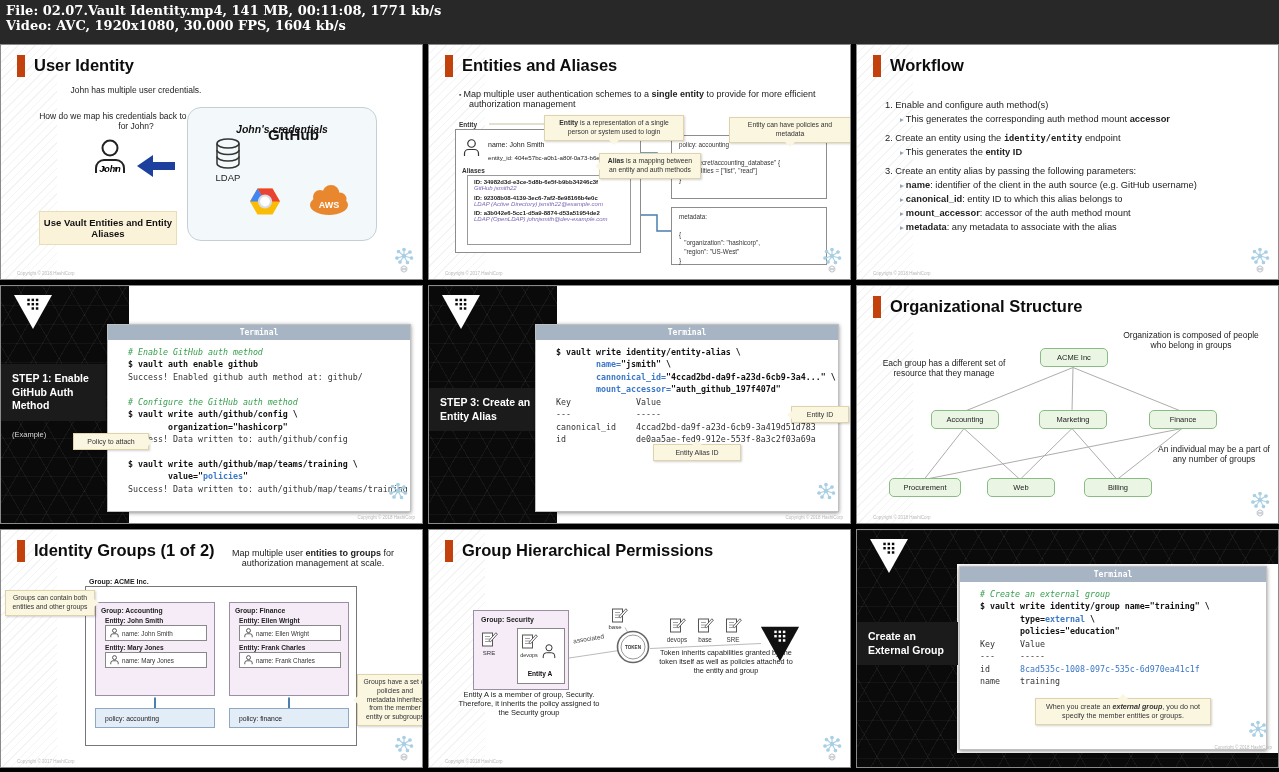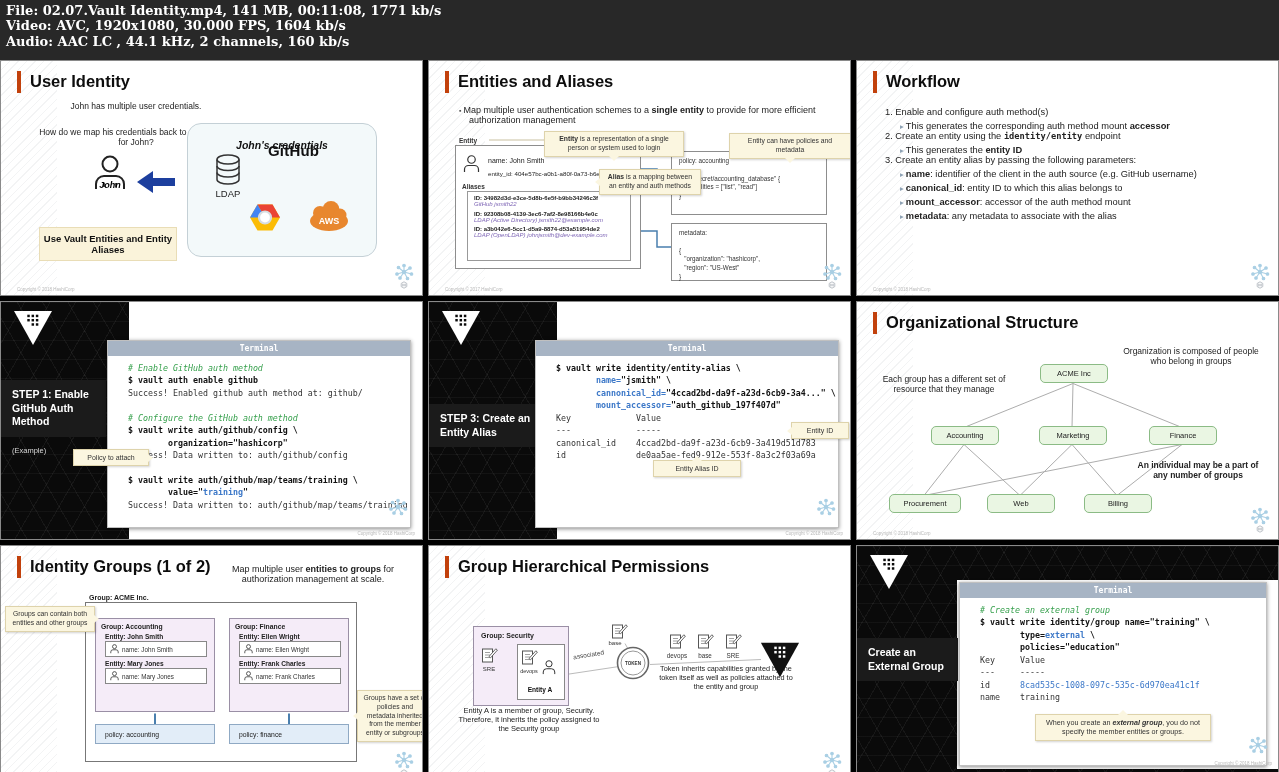--- a/index.html
+++ b/index.html
@@ -1,37 +1,37 @@
 <!DOCTYPE html>
 <html><head>
 <meta charset="utf-8">
 <style>
   html,body { margin:0; padding:0; background:#000; }
   body { width:1279px; height:772px; overflow:hidden; font-family:"Liberation Sans",sans-serif; }
 
   
-  .hdr { height:60px; box-sizing:border-box; background:#282828; color:#fff;
+  .hdr { height:44px; box-sizing:border-box; background:#282828; color:#fff;
          font-family:"DejaVu Serif",serif; font-weight:bold; font-size:13px;
          line-height:1.18; padding:3px 6px; }
 
   
   .grid { display:grid; grid-template-columns:423px 423px 423px;
           grid-template-rows:236px 239px 239px; gap:5px; background:#000; }
   .slide { position:relative; box-sizing:border-box; border:1px solid #8a8a8a;
            overflow:hidden; background:#fff; }
   .tex { position:absolute; left:0; top:0; bottom:0; width:56px; z-index:0;
          background:repeating-linear-gradient(135deg, rgba(100,110,120,.08) 0 1px, transparent 1px 6px); }
   .dark { background-color:#0a0a0a;
     background-image:
       repeating-linear-gradient(60deg, rgba(255,255,255,.055) 0 1px, transparent 1px 22px),
       repeating-linear-gradient(-60deg, rgba(255,255,255,.055) 0 1px, transparent 1px 22px),
       repeating-linear-gradient(180deg, rgba(255,255,255,.04) 0 1px, transparent 1px 19px); }
 
   .title { position:absolute; left:16px; top:10px; font-size:16.5px; font-weight:bold;
-           color:#0d0d0d; border-left:4px solid #c2410c; padding:1px 0 2px 9px; z-index:3; }
+           color:#0d0d0d; border-left:8px solid #c2410c; padding:1px 0 2px 9px; z-index:3; }
   .copy { position:absolute; left:16px; bottom:3px; font-size:4.5px; color:#b9b9b9; z-index:4; }
   .hlogo { position:absolute; right:8px; bottom:5px; width:20px; height:27px; z-index:4; }
   .ctr { text-align:center; }
   .b { font-weight:bold; } .bi { font-weight:bold; font-style:italic; }
   .lines { position:absolute; inset:0; width:100%; height:100%; z-index:1; pointer-events:none; }
 
   
   .callout { position:absolute; background:#fbf6e0; border:1px solid #ded3ab;
              box-shadow:1px 1px 2px rgba(0,0,0,.18); text-align:center; color:#333;
              padding:3px 5px; font-size:6.8px; line-height:1.3; z-index:6; }
@@ -107,21 +107,21 @@
   .s2-c1 { left:115px; top:70px; width:128px; }
   .s2-c2 { left:170px; top:108px; width:90px; }
   .s2-c3 { left:300px; top:72px; width:110px; }
   .s2-policy   { left:242px; top:90px;  width:154px; height:62px; }
   .s2-meta     { left:242px; top:162px; width:154px; height:56px; }
   .s2-codelines { padding:5px 7px; font-size:6.3px; line-height:1.4; color:#333; }
   .s2-codelines div { white-space:pre; }
 
   
   .wf { position:absolute; left:28px; top:46px; width:385px; font-size:9.3px; color:#222; z-index:2; }
-  .wf .num { margin-top:0; }
+  .wf .num { margin-top:9px; }
   .wf .sub { margin-left:15px; margin-top:4px; }
   .wf .mark { color:#8fa3b5; font-size:7.5px; }
   .wf .b { font-weight:bold; }
   .wf .code { font-family:"DejaVu Sans Mono",monospace; font-weight:bold; font-size:8.7px; }
 
   
   .p4 { left:128px; top:0; right:0; bottom:0; }
   .sb4 { top:78px; width:105px; }
   .ex4 { top:144px; }
   .t4 { left:106px; top:38px; width:302px; height:186px; }
@@ -131,21 +131,21 @@
   
   .sb5 { top:102px; width:112px; }
   .t5 { left:106px; top:38px; width:302px; height:186px; }
   .c5a { left:362px; top:120px; width:46px; font-size:7px; }
   .c5b { left:224px; top:158px; width:76px; font-size:7px; }
 
   
   .s6-note { position:absolute; font-size:8.5px; color:#222; text-align:center; z-index:2; }
   .n-top    { left:258px; top:44px;  width:152px; }
   .n-left   { left:20px;  top:72px;  width:134px; }
-  .n-bottom { left:280px; top:158px; width:122px;font-weight:bold; }
+  .n-bottom { left:296px; top:158px; width:122px; }
   .org { position:absolute; background:#eaf6e3; border:1px solid #8bbb85; border-radius:5px;
          text-align:center; font-size:7.5px; color:#222; padding:4px 0; z-index:2; }
   .o-root { left:183px; top:62px;  width:66px; }
   .o-m0   { left:74px;  top:124px; width:66px; }
   .o-m1   { left:182px; top:124px; width:66px; }
   .o-m2   { left:292px; top:124px; width:66px; }
   .o-b0   { left:32px;  top:192px; width:70px; }
   .o-b1   { left:130px; top:192px; width:66px; }
   .o-b2   { left:227px; top:192px; width:66px; }
 
@@ -197,21 +197,20 @@
   .c9 { left:178px; top:168px; width:164px; font-size:7.2px; }
   .copy-r9 { left:auto; right:6px; bottom:17px; }
   .hlogo9 { right:10px; bottom:20px; }
 </style>
 </head>
 <body>
 
 <div class="hdr">
   <div>File: 02.07.Vault Identity.mp4, 141 MB, 00:11:08, 1771 kb/s</div>
   <div>Video: AVC, 1920x1080, 30.000 FPS, 1604 kb/s</div>
-  <div>Audio: AAC LC , 44.1 kHz, 2 channels, 160 kb/s</div>
 </div>
 
 <div class="grid">
 
   <div class="slide">
     <div class="tex"></div>
     <div class="title">User Identity</div>
     <div class="s1-q1 ctr">John has multiple user credentials.</div>
     <div class="s1-q2 ctr">How do we map his credentials back to an identifier for John?</div>
     <svg class="s1-person" viewBox="0 0 34 36">
@@ -432,21 +431,21 @@
           <div><span class="cm"># Enable GitHub auth method</span></div>
           <div><span class="cmd">$ vault auth enable github</span></div>
           <div><span class="out">Success! Enabled github auth method at: github/</span></div>
           <div><span class="out"> </span></div>
           <div><span class="cm"># Configure the GitHub auth method</span></div>
           <div><span class="cmd">$ vault write auth/github/config \</span></div>
           <div><span class="cmd">        organization="hashicorp"</span></div>
           <div><span class="out">Success! Data written to: auth/github/config</span></div>
           <div><span class="out"> </span></div>
           <div><span class="cmd">$ vault write auth/github/map/teams/training \</span></div>
-          <div><span class="cmd">        value="</span><span class="kw">training</span><span class="cmd">"</span></div>
+          <div><span class="cmd">        value="</span><span class="kw">policies</span><span class="cmd">"</span></div>
           <div><span class="out">Success! Data written to: auth/github/map/teams/training</span></div>
         </div>
     </div>
     <div class="callout c4 tail-right">Policy to attach</div>
     <div class="copy copy-r">Copyright © 2018 HashiCorp</div>
     <svg class="hlogo" style="right:14px; bottom:14px;" viewBox="0 0 20 27">
       <g stroke="#a9cfe4" stroke-width="1.1" fill="#a9cfe4">
         <circle cx="10" cy="9" r="1.7"></circle>
         <line x1="10" y1="9" x2="10" y2="2.5"></line>
           <circle cx="10" cy="2.5" r="1.3"></circle>

